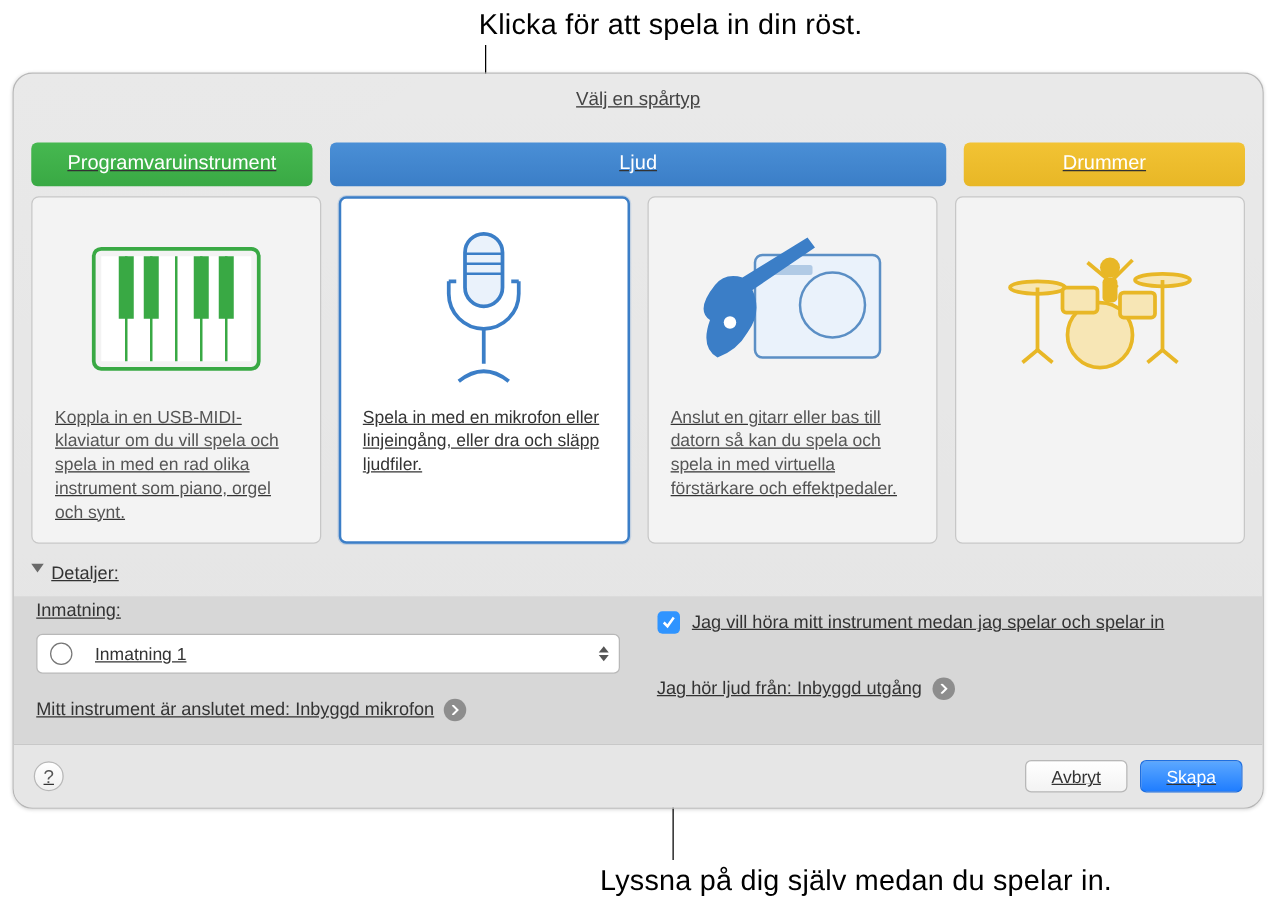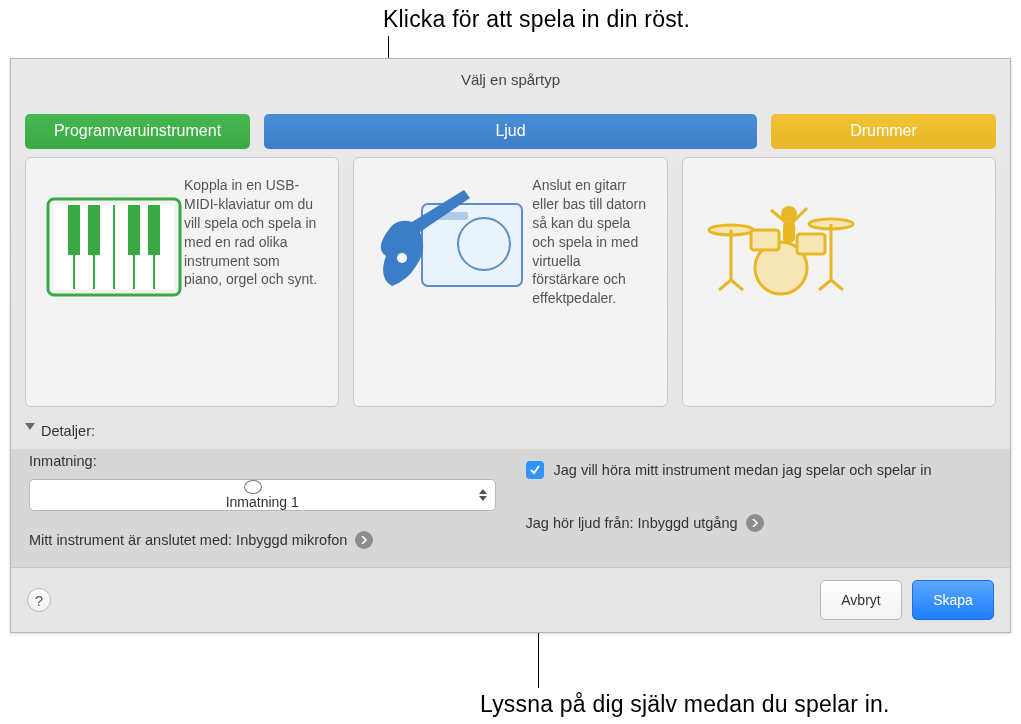--- a/index.html
+++ b/index.html
@@ -26,24 +26,25 @@
     background: #000;
   }
   .line-top { left: 388px; top: 36px; width: 1px; height: 124px; }
   .line-bottom { left: 538px; top: 520px; width: 1px; height: 168px; }
 
   
   .panel {
     position: absolute;
     left: 10px; right: 10px; top: 58px;
     border: 1px solid #b6b6b6;
-    border-radius: 0;
+    border-radius: 16px;
     background: linear-gradient(#e9e9e9,#e4e4e4);
     box-shadow: 0 1px 3px rgba(0,0,0,0.15);
     overflow: hidden;
+    text-decoration: underline;
   }
   .panel-title {
     text-align: center;
     padding: 12px 0 10px;
     font-size: 15px;
     color: #444;
   }
   .tabs {
     display: flex;
     gap: 14px;
@@ -69,20 +70,21 @@
   }
   .card {
     flex: 1 1 0;
     background: #f3f3f3;
     border: 1px solid #c7c7c7;
     border-radius: 6px;
     padding: 18px 18px 16px;
     min-height: 250px;
     cursor: pointer;
     display: flex;
+    flex-direction: column;
   }
   .card.selected {
     background: #fff;
     border: 2px solid #3b7ec7;
     padding: 17px 17px 15px;
     box-shadow: 0 0 0 1px rgba(59,126,199,0.2);
   }
   .card-icon-wrap {
     height: 140px;
     display: flex;
@@ -127,21 +129,20 @@
     display: flex;
     align-items: center;
     background: #fff;
     border: 1px solid #b8b8b8;
     border-radius: 5px;
     height: 32px;
     padding: 0 10px;
     position: relative;
     width: 100%;
     cursor: pointer;
-    flex-direction: column;
   }
   .mono-circle {
     width: 18px; height: 18px;
     border: 1.5px solid #777;
     border-radius: 50%;
     margin-right: 18px;
   }
   .dropdown-value { font-size: 14px; color: #333; }
   .dropdown-arrows {
     position: absolute; right: 6px; top: 50%; transform: translateY(-50%);
@@ -197,21 +198,21 @@
     border-radius: 50%;
     background: linear-gradient(#fff,#f0f0f0);
     display:flex;align-items:center;justify-content:center;
     font-size: 15px;
     color: #555;
     cursor: pointer;
   }
   .footer-spacer { flex: 1; }
   .btn {
     min-width: 82px;
-    height: 40px;
+    height: 26px;
     border-radius: 5px;
     border: 1px solid #b8b8b8;
     background: linear-gradient(#fff,#f3f3f3);
     font-size: 14px;
     color: #333;
     margin-left: 10px;
     cursor: pointer;
     display:flex;align-items:center;justify-content:center;
     padding: 0 12px;
   }
@@ -259,20 +260,38 @@
             <rect x="24" y="14" width="12" height="50"></rect>
             <rect x="44" y="14" width="12" height="50"></rect>
             <rect x="84" y="14" width="12" height="50"></rect>
             <rect x="104" y="14" width="12" height="50"></rect>
           </g>
         </svg>
       </div>
       <div class="card-desc">Koppla in en USB-MIDI-klaviatur om du vill spela och spela in med en rad olika instrument som piano, orgel och synt.</div>
     </div>
 
+    <div class="card selected">
+      <div class="card-icon-wrap">
+        <svg width="100" height="130" viewBox="0 0 100 130">
+          <g fill="none" stroke="#3b7ec7" stroke-width="3">
+            <rect x="35" y="6" width="30" height="58" rx="15" fill="#eaf2fb"></rect>
+            <line x1="35" y1="22" x2="65" y2="22" stroke-width="2"></line>
+            <line x1="35" y1="30" x2="65" y2="30" stroke-width="2"></line>
+            <line x1="35" y1="38" x2="65" y2="38" stroke-width="2"></line>
+            <path d="M22 44 v10 a28 28 0 0 0 56 0 v-10"></path>
+            <line x1="50" y1="82" x2="50" y2="110"></line>
+            <path d="M30 124 q20 -16 40 0"></path>
+            <line x1="22" y1="44" x2="28" y2="44"></line>
+            <line x1="78" y1="44" x2="72" y2="44"></line>
+          </g>
+        </svg>
+      </div>
+      <div class="card-desc">Spela in med en mikrofon eller linjeingång, eller dra och släpp ljudfiler.</div>
+    </div>
 
     <div class="card">
       <div class="card-icon-wrap">
         <svg width="160" height="120" viewBox="0 0 160 120">
           <rect x="50" y="18" width="100" height="82" rx="6" fill="#eaf2fb" stroke="#5b8fc5" stroke-width="2"></rect>
           <circle cx="112" cy="58" r="26" fill="none" stroke="#5b8fc5" stroke-width="2"></circle>
           <rect x="58" y="26" width="38" height="8" rx="2" fill="#5b8fc5" opacity="0.4"></rect>
           <g>
             <path d="M20 100 q-14 -8 -6 -30 q-12 -8 4 -28 q8 -10 22 -6 l52 -32 l6 8 l-50 34 q8 18 -4 34 q-8 14 -24 20 z" fill="#3b7ec7"></path>
             <circle cx="30" cy="72" r="5" fill="#fff"></circle>

